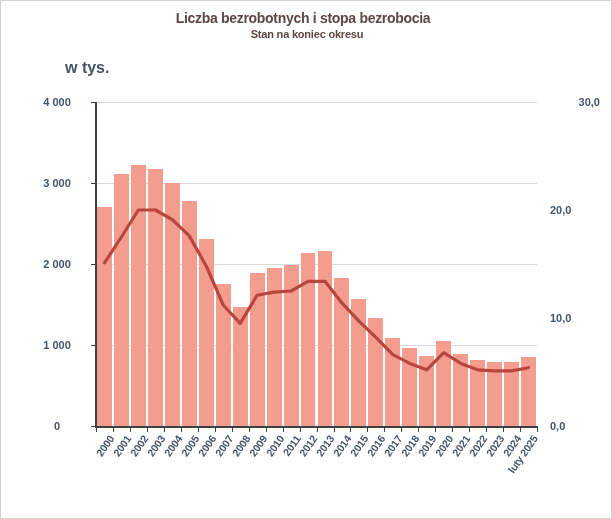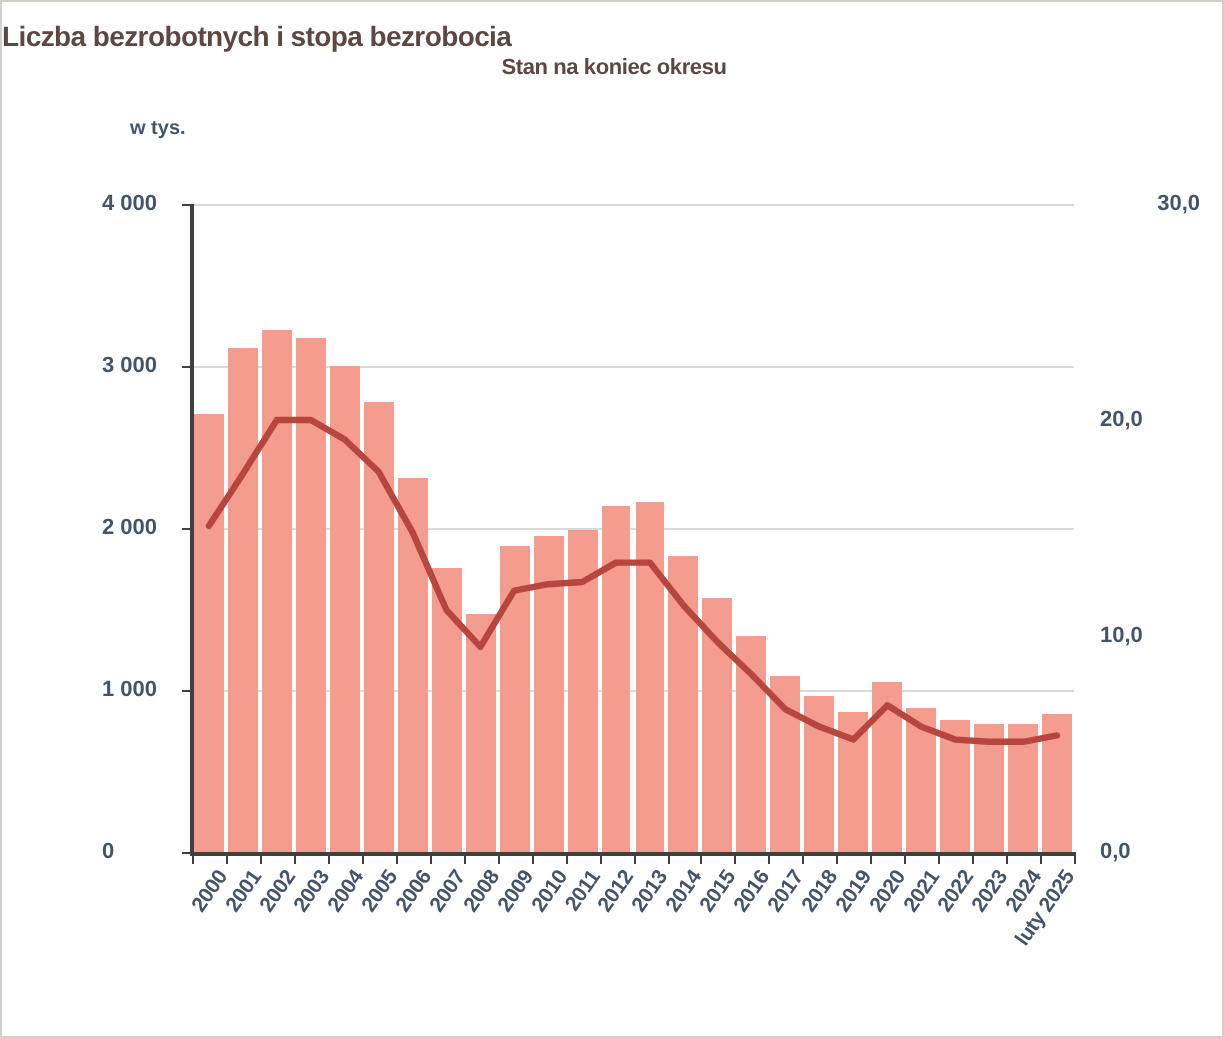--- a/index.html
+++ b/index.html
@@ -2,35 +2,35 @@
 <html style="--bar: #F49C8D; --line: #B7463F; --title_text: #5D4742; --axis_text: #44546A; --gridline: #D9D9D9; --axis_line: #404040; --page_border: #D2D0CB;"><head>
 <meta charset="utf-8">
 <style>
   html,body{margin:0;padding:0;background:#fff;}
   .page{
     position:relative;width:612px;height:519px;box-sizing:border-box;
     background:#fff;border:1px solid var(--page_border,#d2d0cb);
     font-family:"Liberation Sans", sans-serif;overflow:hidden;
   }
   .title{
-    position:absolute;top:9px;left:0;width:604px;
+    position:absolute;top:9px;left:0;width:604px;text-align:center;
     font-size:14px;font-weight:bold;letter-spacing:-0.3px;color:var(--title_text,#5d4742);
   }
   .subtitle{
     position:absolute;top:27px;left:0;width:612px;text-align:center;
     font-size:11px;font-weight:bold;letter-spacing:-0.2px;color:var(--title_text,#5d4742);
   }
   .unit{
     position:absolute;top:58px;left:64px;
-    font-size:10px;font-weight:bold;color:var(--axis_text,#44546a);
+    font-size:16px;font-weight:bold;color:var(--axis_text,#44546a);
   }
   .gridline{position:absolute;height:1px;background:var(--gridline,#d9d9d9);}
   .bar{position:absolute;}
   .ytickL{
-    position:absolute;right:500px;width:60px;text-align:left;line-height:14px;
+    position:absolute;right:524px;width:60px;text-align:center;line-height:14px;
     font-size:11px;font-weight:bold;color:var(--axis_text,#44546a);white-space:nowrap;
   }
   .ytickR{
     position:absolute;left:549px;width:50px;text-align:left;line-height:14px;
     font-size:11px;font-weight:bold;color:var(--axis_text,#44546a);white-space:nowrap;
   }
   .ytickmark{position:absolute;width:4px;height:1px;background:var(--axis_line,#404040);}
   .xtickmark{position:absolute;width:1px;height:4px;top:427px;background:var(--axis_line,#404040);}
   .xlabel{
     position:absolute;white-space:nowrap;font-size:10.5px;font-weight:bold;

